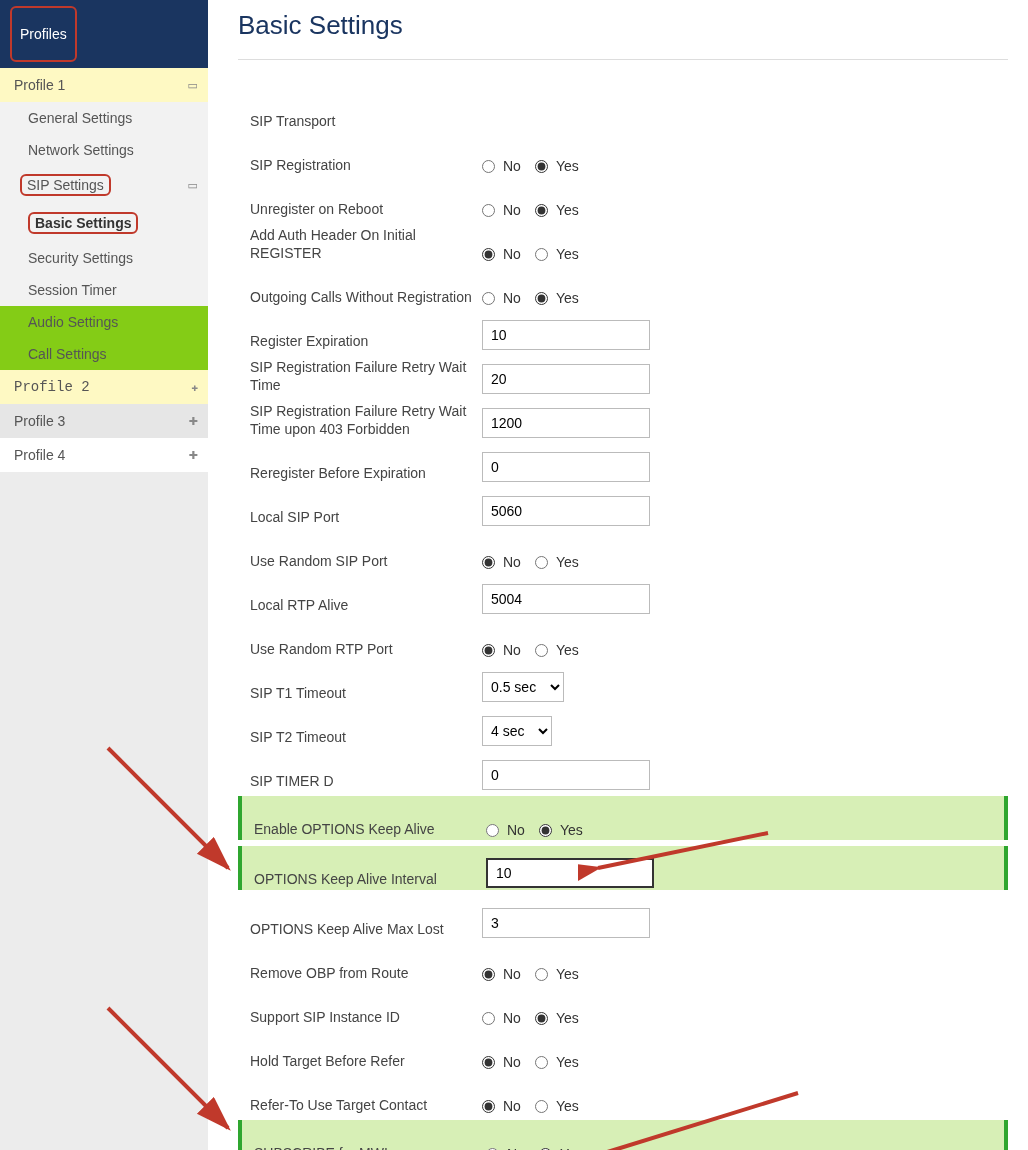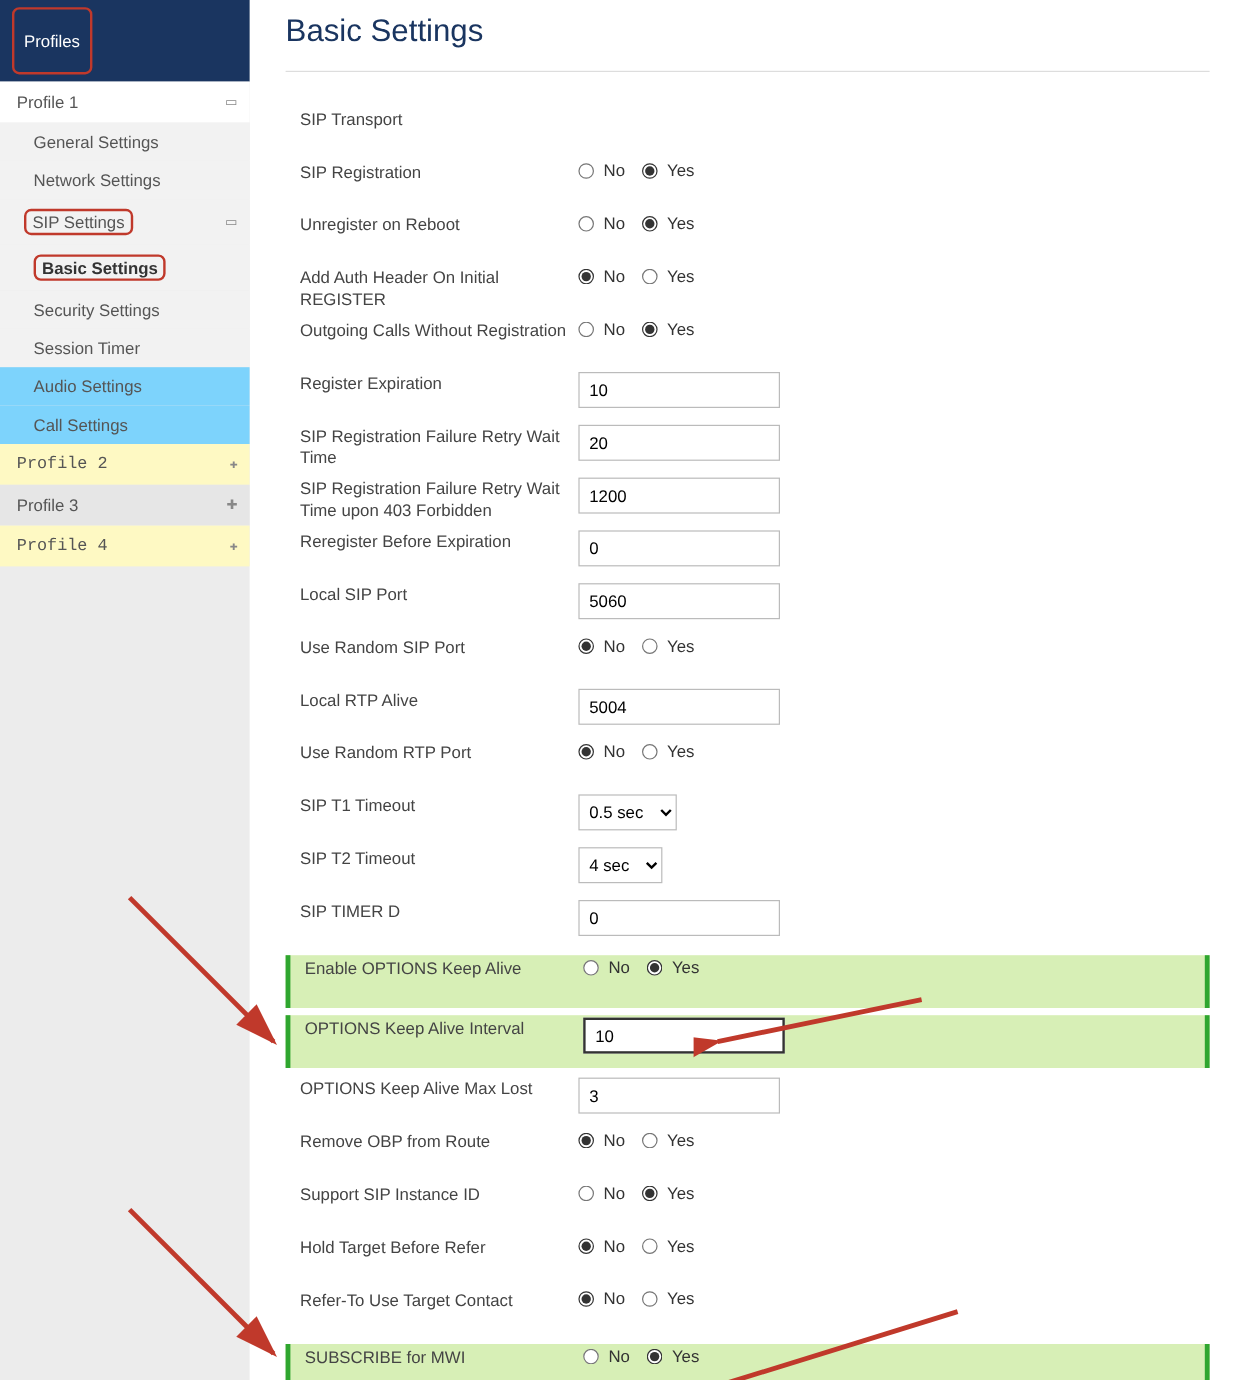--- a/index.html
+++ b/index.html
@@ -23,42 +23,42 @@
   }
   .sidebar-header span {
     color: #fff;
     font-size: 14px;
     border: 2px solid #c0392b;
     border-radius: 6px;
     padding: 18px 8px;
     display: inline-block;
   }
   .sidebar-group-hdr {
-    background: #ffffff;
+    background: #fef9c3;
     color: #555;
     padding: 9px 14px;
     position: relative;
     cursor: pointer;
   }
   .sidebar-group-hdr .toggle-icon,
   .sidebar-sub-hdr .toggle-icon {
     position: absolute;
     right: 10px;
     top: 50%;
     transform: translateY(-50%);
     color: #888;
     font-size: 11px;
   }
   .sidebar-item {
     padding: 8px 14px 8px 28px;
     color: #555;
     cursor: pointer;
     background: #f2f2f2;
   }
-  .sidebar-item.dark { background: #7dd3fc; }
+  .sidebar-item.dark { background: #84cc16; }
   .sidebar-sub-hdr {
     padding: 8px 14px 8px 20px;
     position: relative;
     cursor: pointer;
   }
   .red-circle {
     border: 2px solid #c0392b;
     border-radius: 6px;
     padding: 1px 5px;
     display: inline-block;
@@ -75,21 +75,21 @@
     font-weight: normal;
     margin-bottom: 18px;
   }
   .divider {
     border-top: 1px solid #ddd;
     margin-bottom: 28px;
   }
   .settings-area { position: relative; }
   .row {
     display: flex;
-    align-items: flex-start;
+    align-items: flex-end;
     min-height: 44px;
     padding: 2px 0 2px 12px;
   }
   .row-label {
     width: 232px;
     flex-shrink: 0;
     color: #444;
     font-size: 14px;
     line-height: 1.3;
     padding-right: 10px;
@@ -150,21 +150,21 @@
     <div class="sidebar-item dark">Audio Settings</div>
     <div class="sidebar-item dark">Call Settings</div>
     <div class="sidebar-group-hdr" style="background:#fef9c3;font-family:Liberation Mono, monospace;">
       <span>Profile 2</span>
       <span class="toggle-icon">✚</span>
     </div>
     <div class="sidebar-group-hdr" style="background:#e6e6e6;">
       <span>Profile 3</span>
       <span class="toggle-icon">✚</span>
     </div>
-    <div class="sidebar-group-hdr" style="background:#fef9c3;font-family:Liberation Mono, monospace;">
+    <div class="sidebar-group-hdr" style="background:#ffffff;">
       <span>Profile 4</span>
       <span class="toggle-icon">✚</span>
     </div>
   </div>
 
   <div class="content">
     <h1>Basic Settings</h1>
     <div class="divider"></div>
 
     <div class="settings-area">

